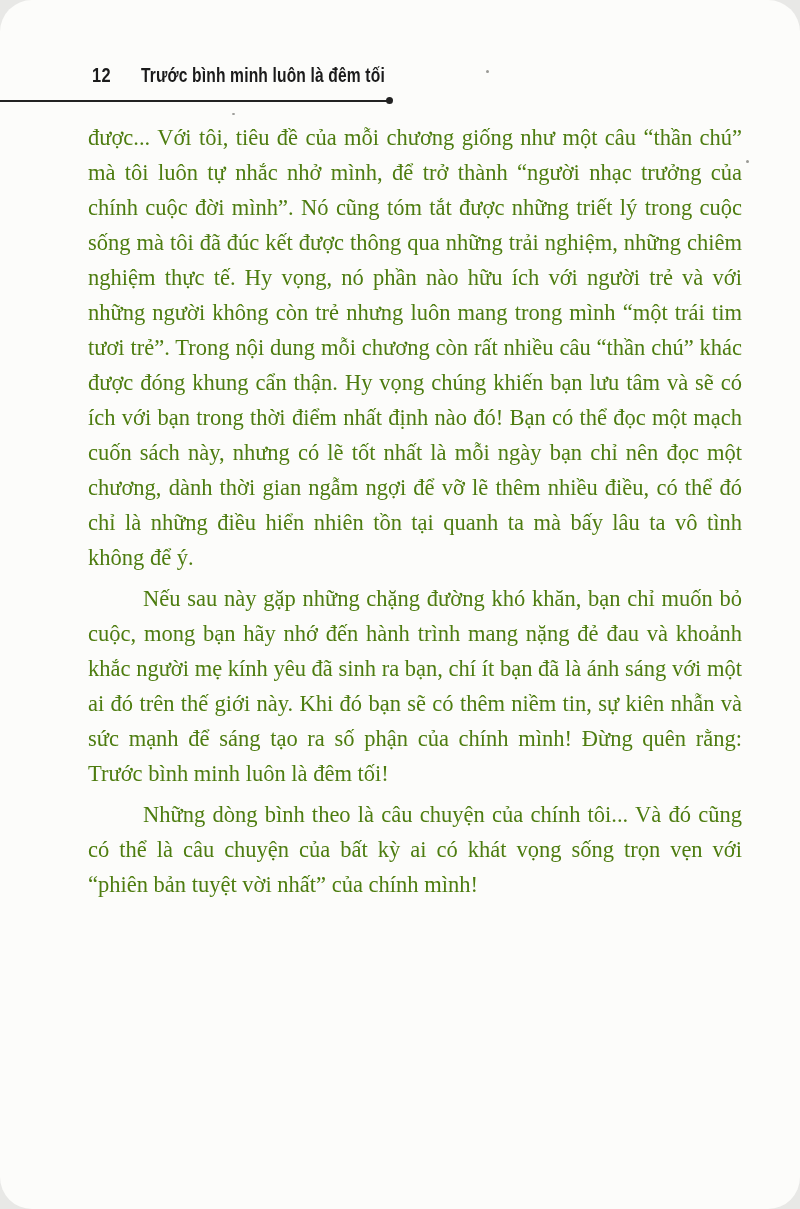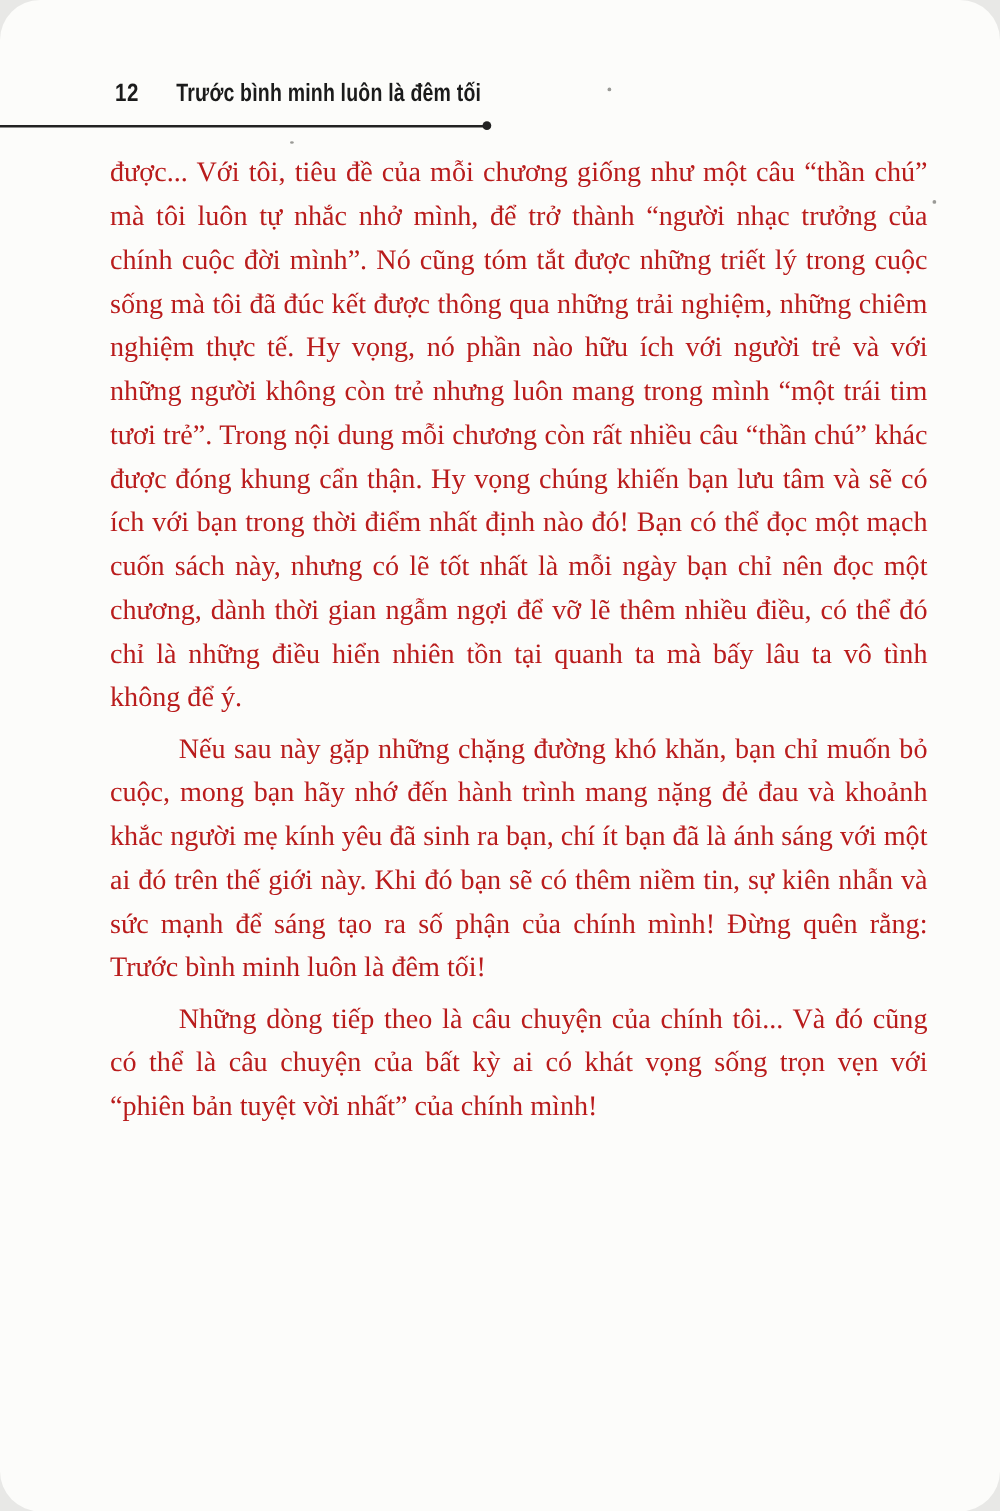--- a/index.html
+++ b/index.html
@@ -64,21 +64,21 @@
   
   .body-text {
     position: absolute;
     top: 120px;
     left: 88px;
     width: 654px;
     font-family: "Liberation Serif", "DejaVu Serif", serif;
     font-size: 22.5px;
     line-height: 35px;
     text-align: justify;
-    color: #b91c1c;
+    color: #4d7c0f;
   }
   .body-text p { margin: 0; }
   .body-text p + p { margin-top: 6px; }
   .body-text p.indent { text-indent: 55px; }
 
   
   .speck {
     position: absolute;
     background: #9a9a96;
     border-radius: 50%;
@@ -96,20 +96,20 @@
     <span class="page-number">12</span>
     <span class="chapter-title">Trước bình minh luôn là đêm tối</span>
   </div>
 
   <div class="header-rule"></div>
   <div class="rule-dot"></div>
 
   <div class="body-text">
     <p>được... Với tôi, tiêu đề của mỗi chương giống như một câu “thần chú” mà tôi luôn tự nhắc nhở mình, để trở thành “người nhạc trưởng của chính cuộc đời mình”. Nó cũng tóm tắt được những triết lý trong cuộc sống mà tôi đã đúc kết được thông qua những trải nghiệm, những chiêm nghiệm thực tế. Hy vọng, nó phần nào hữu ích với người trẻ và với những người không còn trẻ nhưng luôn mang trong mình “một trái tim tươi trẻ”. Trong nội dung mỗi chương còn rất nhiều câu “thần chú” khác được đóng khung cẩn thận. Hy vọng chúng khiến bạn lưu tâm và sẽ có ích với bạn trong thời điểm nhất định nào đó! Bạn có thể đọc một mạch cuốn sách này, nhưng có lẽ tốt nhất là mỗi ngày bạn chỉ nên đọc một chương, dành thời gian ngẫm ngợi để vỡ lẽ thêm nhiều điều, có thể đó chỉ là những điều hiển nhiên tồn tại quanh ta mà bấy lâu ta vô tình không để ý.</p>
     <p class="indent">Nếu sau này gặp những chặng đường khó khăn, bạn chỉ muốn bỏ cuộc, mong bạn hãy nhớ đến hành trình mang nặng đẻ đau và khoảnh khắc người mẹ kính yêu đã sinh ra bạn, chí ít bạn đã là ánh sáng với một ai đó trên thế giới này. Khi đó bạn sẽ có thêm niềm tin, sự kiên nhẫn và sức mạnh để sáng tạo ra số phận của chính mình! Đừng quên rằng: Trước bình minh luôn là đêm tối!</p>
-    <p class="indent">Những dòng tiếp theo là câu chuyện của chính tôi... Và đó cũng có thể là câu chuyện của bất kỳ ai có khát vọng sống trọn vẹn với “phiên bản tuyệt vời nhất” của chính mình!</p>
+    <p class="indent">Những dòng bình theo là câu chuyện của chính tôi... Và đó cũng có thể là câu chuyện của bất kỳ ai có khát vọng sống trọn vẹn với “phiên bản tuyệt vời nhất” của chính mình!</p>
   </div>
 
   <div class="speck speck-1"></div>
   <div class="speck speck-2"></div>
   <div class="speck speck-3"></div>
 
 </div>
 
 </body></html>

